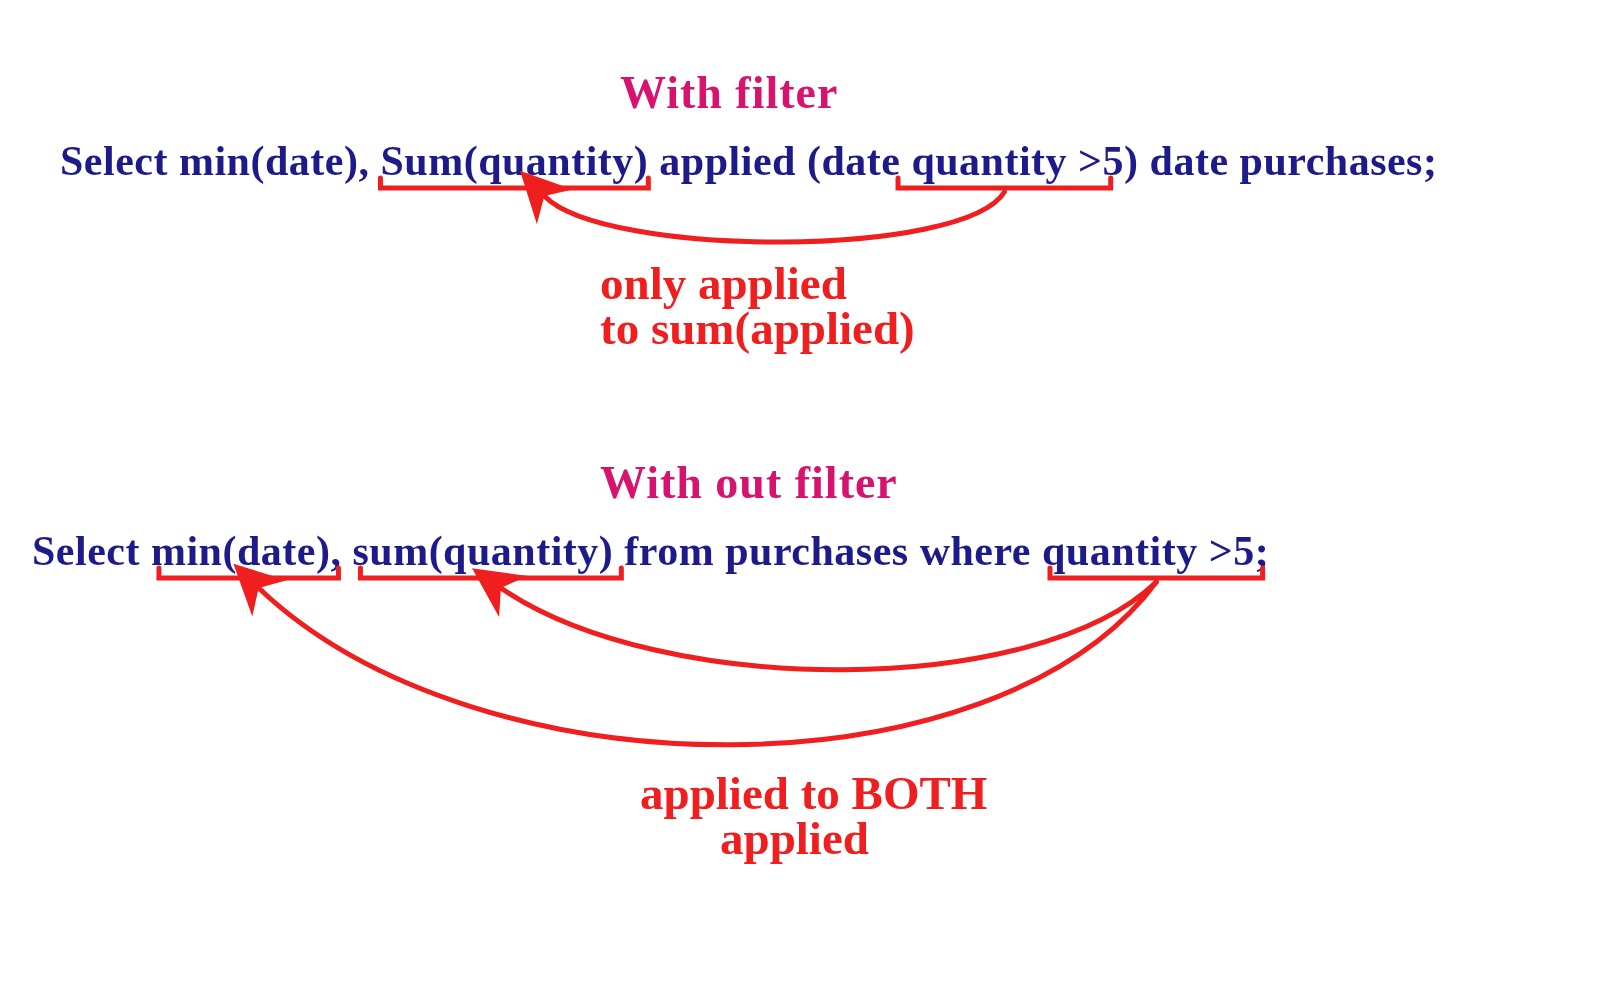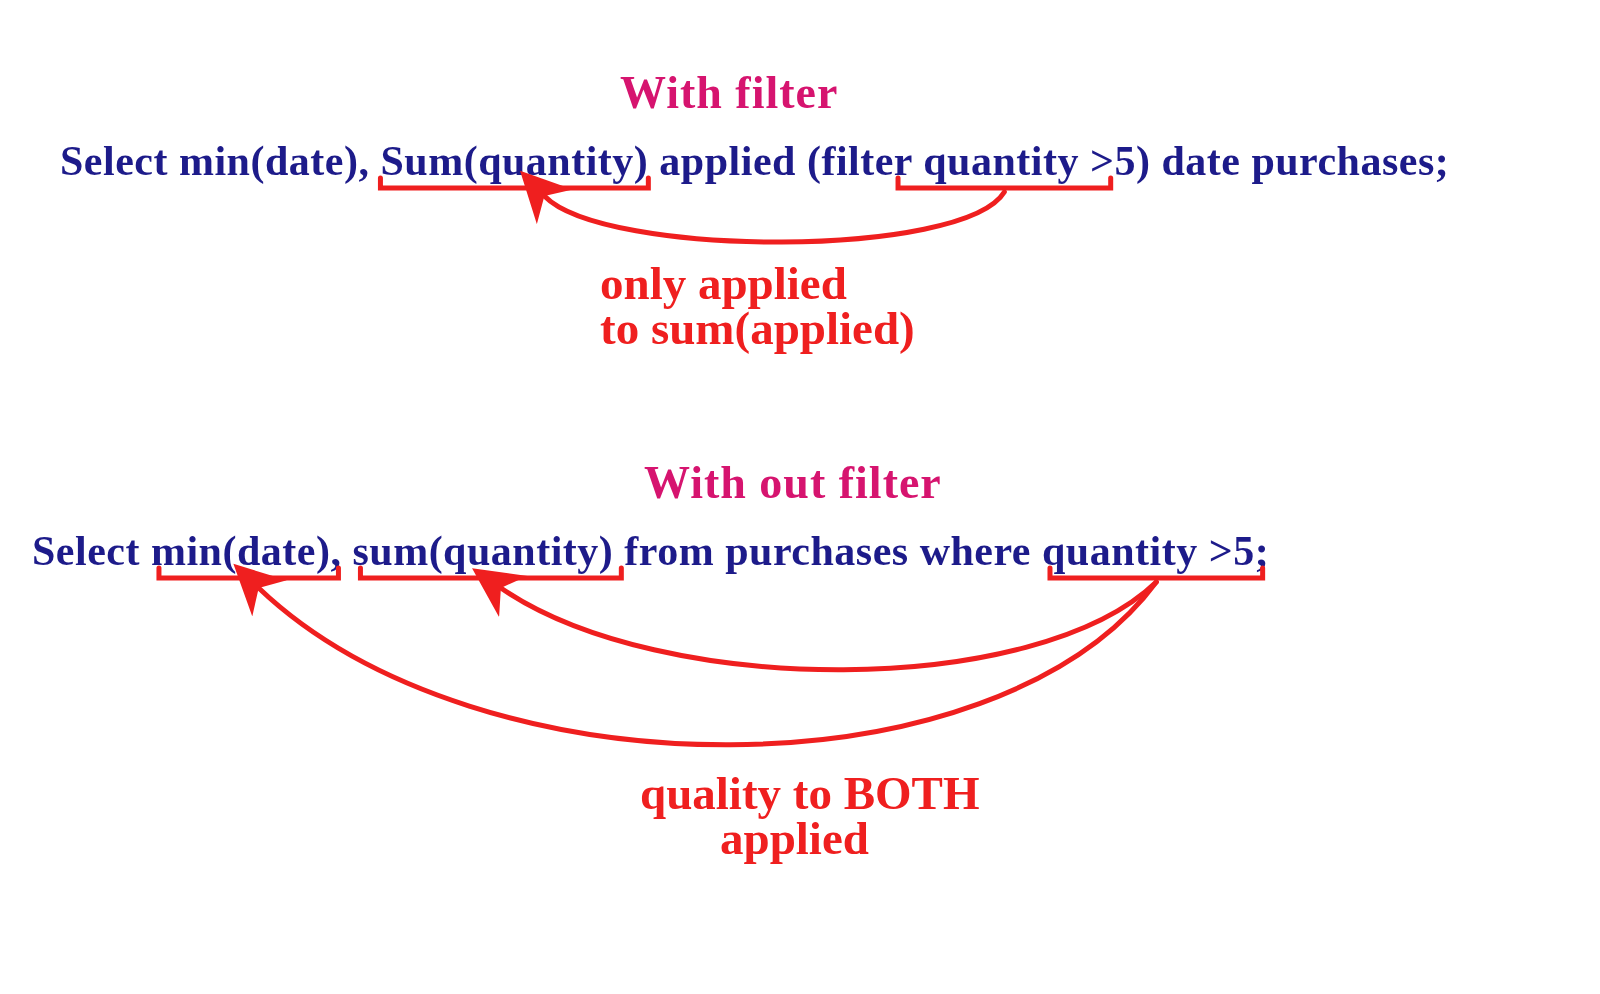--- a/index.html
+++ b/index.html
@@ -36,33 +36,33 @@
   }
 </style>
 </head>
 <body>
 
 <div class="stage">
 
   <div class="t pink title" style="left:620px; top:70px;">With  filter</div>
 
   <div class="t navy sql" style="left:60px; top:140px;">
-    <span id="t-select">Select </span><span id="t-min">min(date)</span><span id="t-comma">, </span><span id="t-sum">Sum(quantity)</span><span id="t-filter"> applied </span><span id="t-wopen">(filter </span><span id="t-cond">quantity &gt;5</span><span id="t-wclose">)</span><span id="t-from"> date purchases;</span>
+    <span id="t-select">Select </span><span id="t-min">min(date)</span><span id="t-comma">, </span><span id="t-sum">Sum(quantity)</span><span id="t-filter"> applied </span><span id="t-wopen">(date </span><span id="t-cond">quantity &gt;5</span><span id="t-wclose">)</span><span id="t-from"> date purchases;</span>
   </div>
 
   <div class="t red ann" style="left:600px; top:260px;">only applied</div>
   <div class="t red ann" style="left:600px; top:305px;">to sum(applied)</div>
 
-  <div class="t pink title" style="left:600px; top:460px;margin-left:44px;">With out  filter</div>
+  <div class="t pink title" style="left:600px; top:460px;">With out  filter</div>
 
   <div class="t navy sql" style="left:32px; top:530px;">
     <span id="b-select">Select </span><span id="b-min">min(date)</span><span id="b-comma">, </span><span id="b-sum">sum(quantity)</span><span id="b-from"> from purchases  </span><span id="b-where">where </span><span id="b-cond">quantity &gt;5</span><span id="b-semi">;</span>
   </div>
 
-  <div class="t red ann" style="left:640px; top:770px;">quality to BOTH</div>
+  <div class="t red ann" style="left:640px; top:770px;">applied to BOTH</div>
   <div class="t red ann" style="left:720px; top:815px;">applied</div>
 
   <svg class="overlay" id="overlay" viewBox="0 0 1600 994">
     <defs>
       <marker id="arrowhead" markerWidth="14" markerHeight="14" refX="3" refY="5" orient="auto" markerUnits="strokeWidth">
         <path d="M0,0 L10,5 L0,10 L3,5 Z" fill="#ef1f1f"></path>
       </marker>
     </defs>
     <g id="svg-shapes" stroke="#ef1f1f" stroke-width="5" fill="none" stroke-linecap="round">
         <path d="M380.4375,178 L380.4375,188 L648.34375,188 L648.34375,178"></path>

